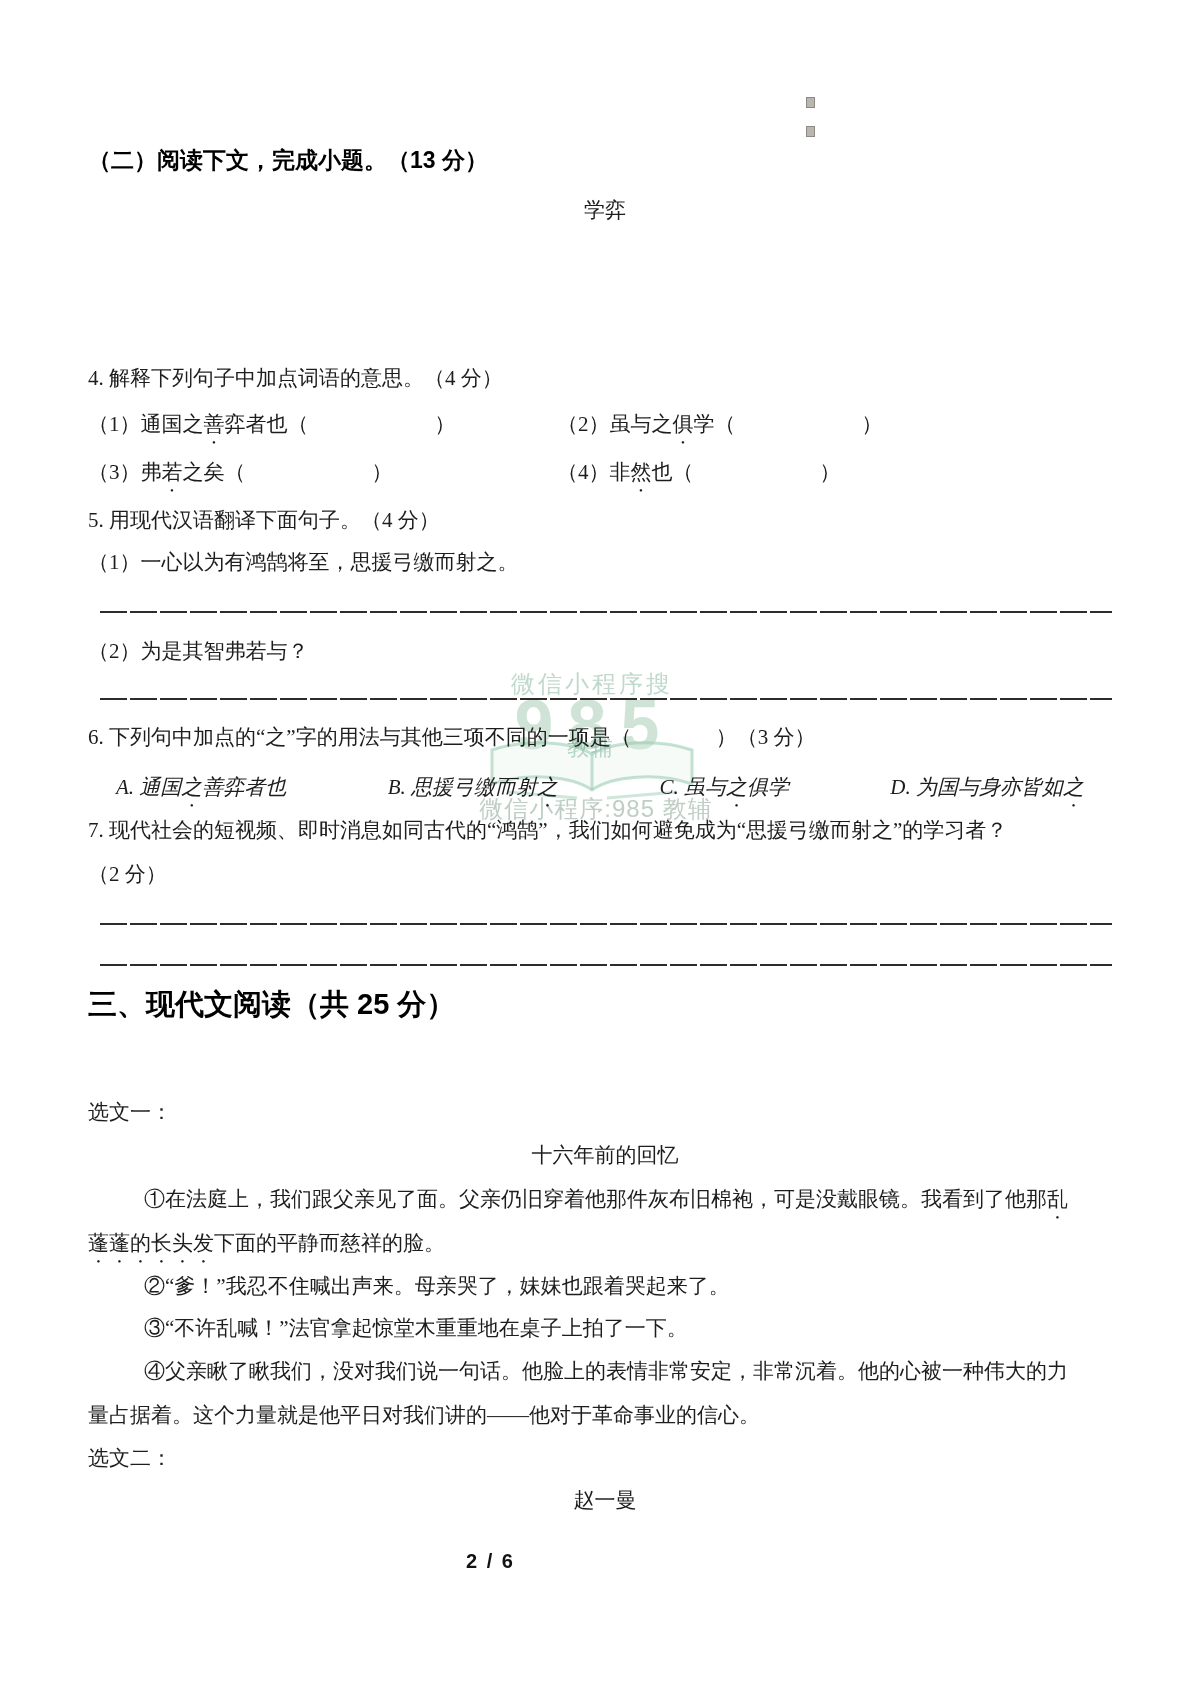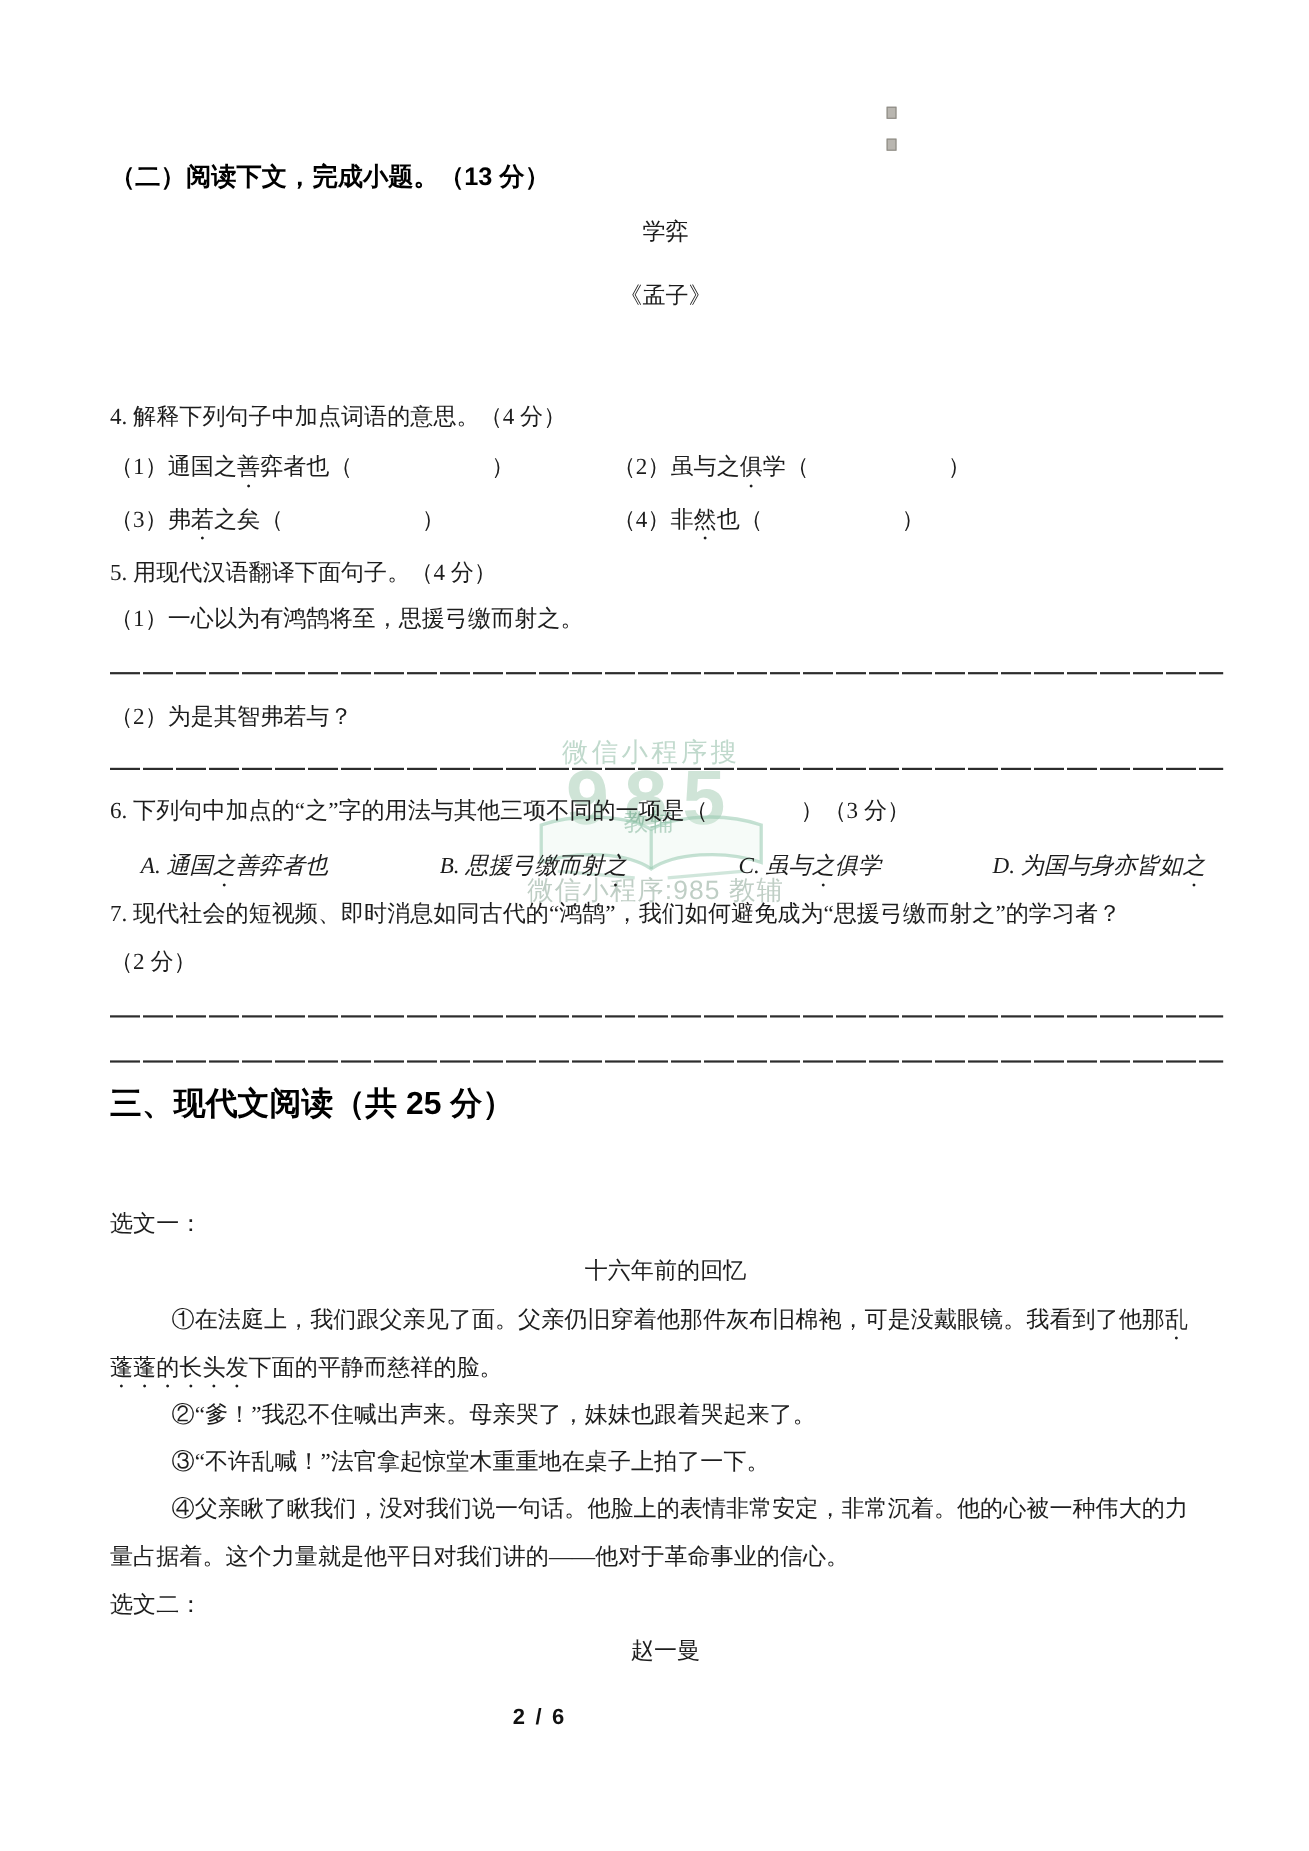--- a/index.html
+++ b/index.html
@@ -6,21 +6,21 @@
   .page{
     position:relative;
     width:1190px;height:1683px;
     background:#ffffff;
     overflow:hidden;
     font-family:"Liberation Serif","DejaVu Serif",serif;
     color:#1d1d1d;
   }
   .blk{
     position:absolute;
-    left:100px;
+    left:88px;
     font-size:21px;
     line-height:44px;
     height:44px;
     white-space:nowrap;
     color:#1d1d1d;
     z-index:2;
   }
   .two-line{height:88px;}
   .line{height:44px;line-height:44px;}
   .indent{padding-left:56px;}
@@ -83,21 +83,20 @@
     <svg width="210" height="62" viewBox="0 0 210 62" fill="none">
       <path d="M5 10 C 40 -2, 85 2, 105 14 C 125 2, 170 -2, 205 10 L 205 44 C 170 32, 125 36, 105 50 C 85 36, 40 32, 5 44 Z" stroke="rgba(150,200,175,0.55)" stroke-width="3" fill="rgba(220,238,228,0.25)"></path>
       <path d="M105 14 L 105 50" stroke="rgba(150,200,175,0.55)" stroke-width="3"></path>
       <path d="M20 52 L 90 58 M190 52 L 120 58" stroke="rgba(150,200,175,0.45)" stroke-width="3"></path>
     </svg>
   </div>
   <div class="wm wm-line2">微信小程序:985 教辅</div>
 
   <div class="blk bold-head" style="top:138px;font-size:23px;">（二）阅读下文，完成小题。（13 分）</div>
   <div class="blk kai center" style="top:188px;">学弈</div>
-  <div class="blk kai center" style="top:246px;">《孟子》</div>
 
 
   <div class="blk" style="top:356px;">4. 解释下列句子中加点词语的意思。（4 分）</div>
   <div class="blk" style="top:402px;"><span>（1）通国之</span><span class="em">善</span><span>弈者也（　　　　　　）</span></div>
   <div class="blk col2" style="top:402px;"><span>（2）虽与之</span><span class="em">俱</span><span>学（　　　　　　）</span></div>
   <div class="blk" style="top:450px;"><span>（3）弗</span><span class="em">若</span><span>之矣（　　　　　　）</span></div>
   <div class="blk col2" style="top:450px;"><span>（4）非</span><span class="em">然</span><span>也（　　　　　　）</span></div>
 
   <div class="blk" style="top:498px;">5. 用现代汉语翻译下面句子。（4 分）</div>
   <div class="blk" style="top:540px;">（1）一心以为有鸿鹄将至，思援弓缴而射之。</div>

